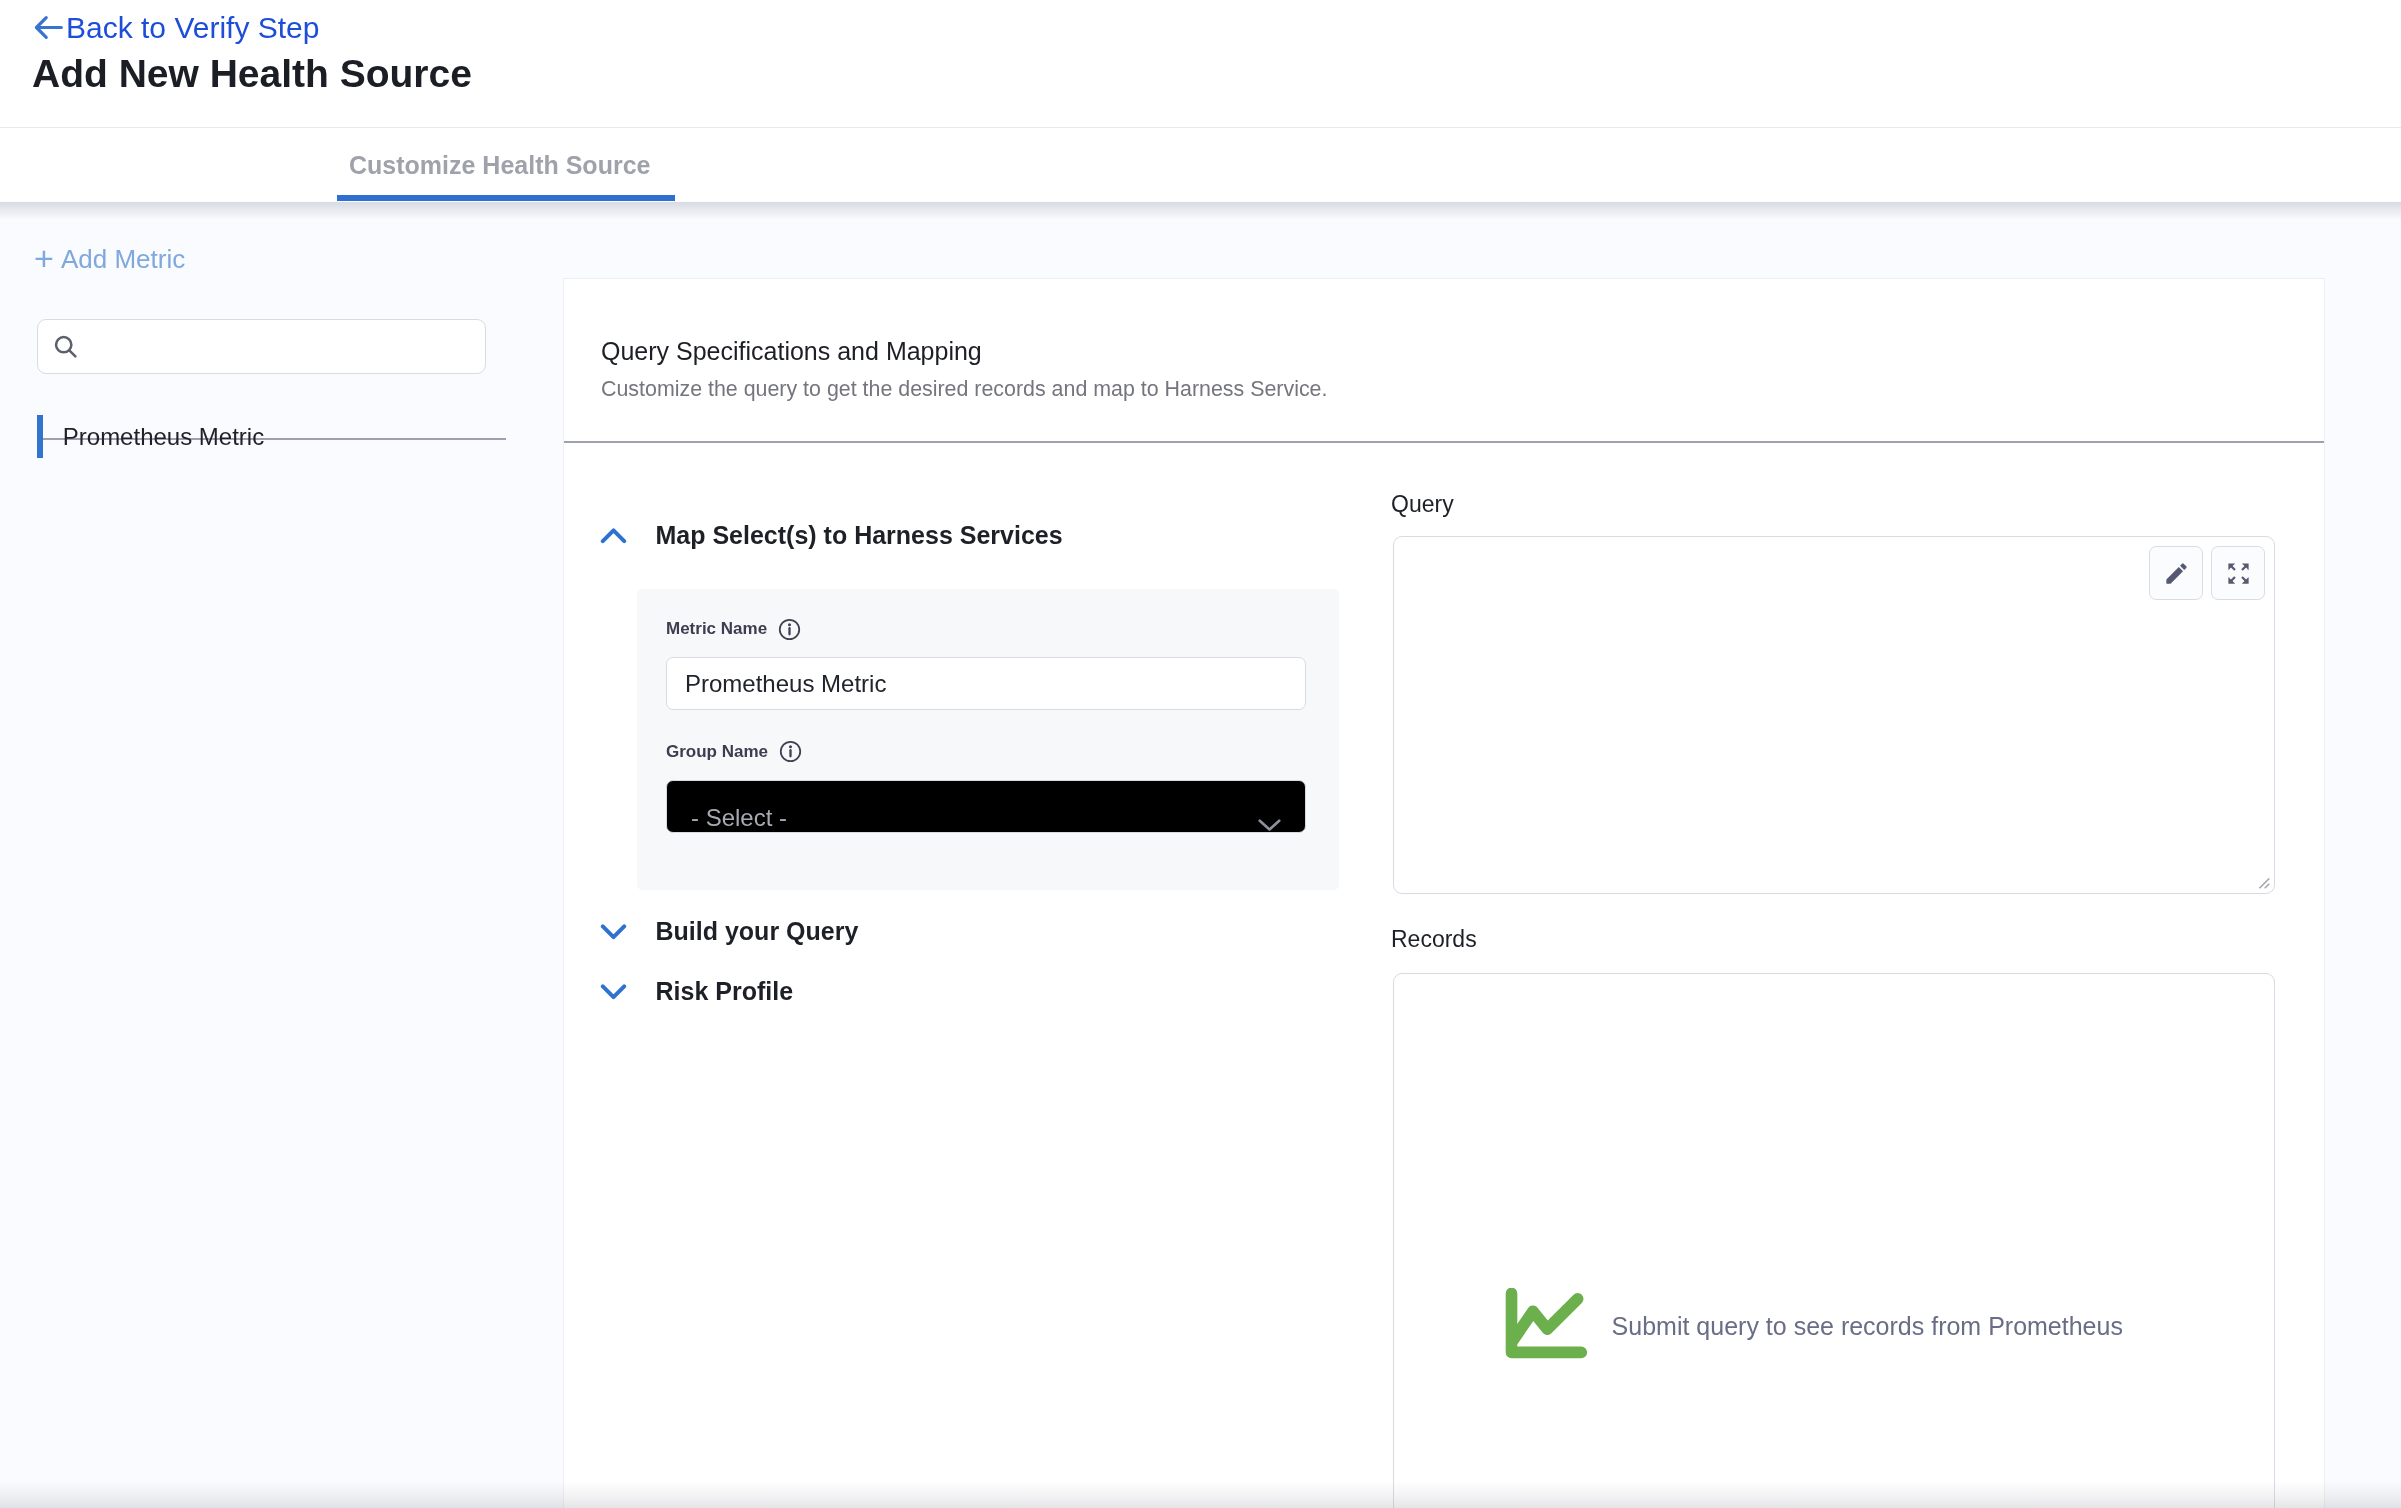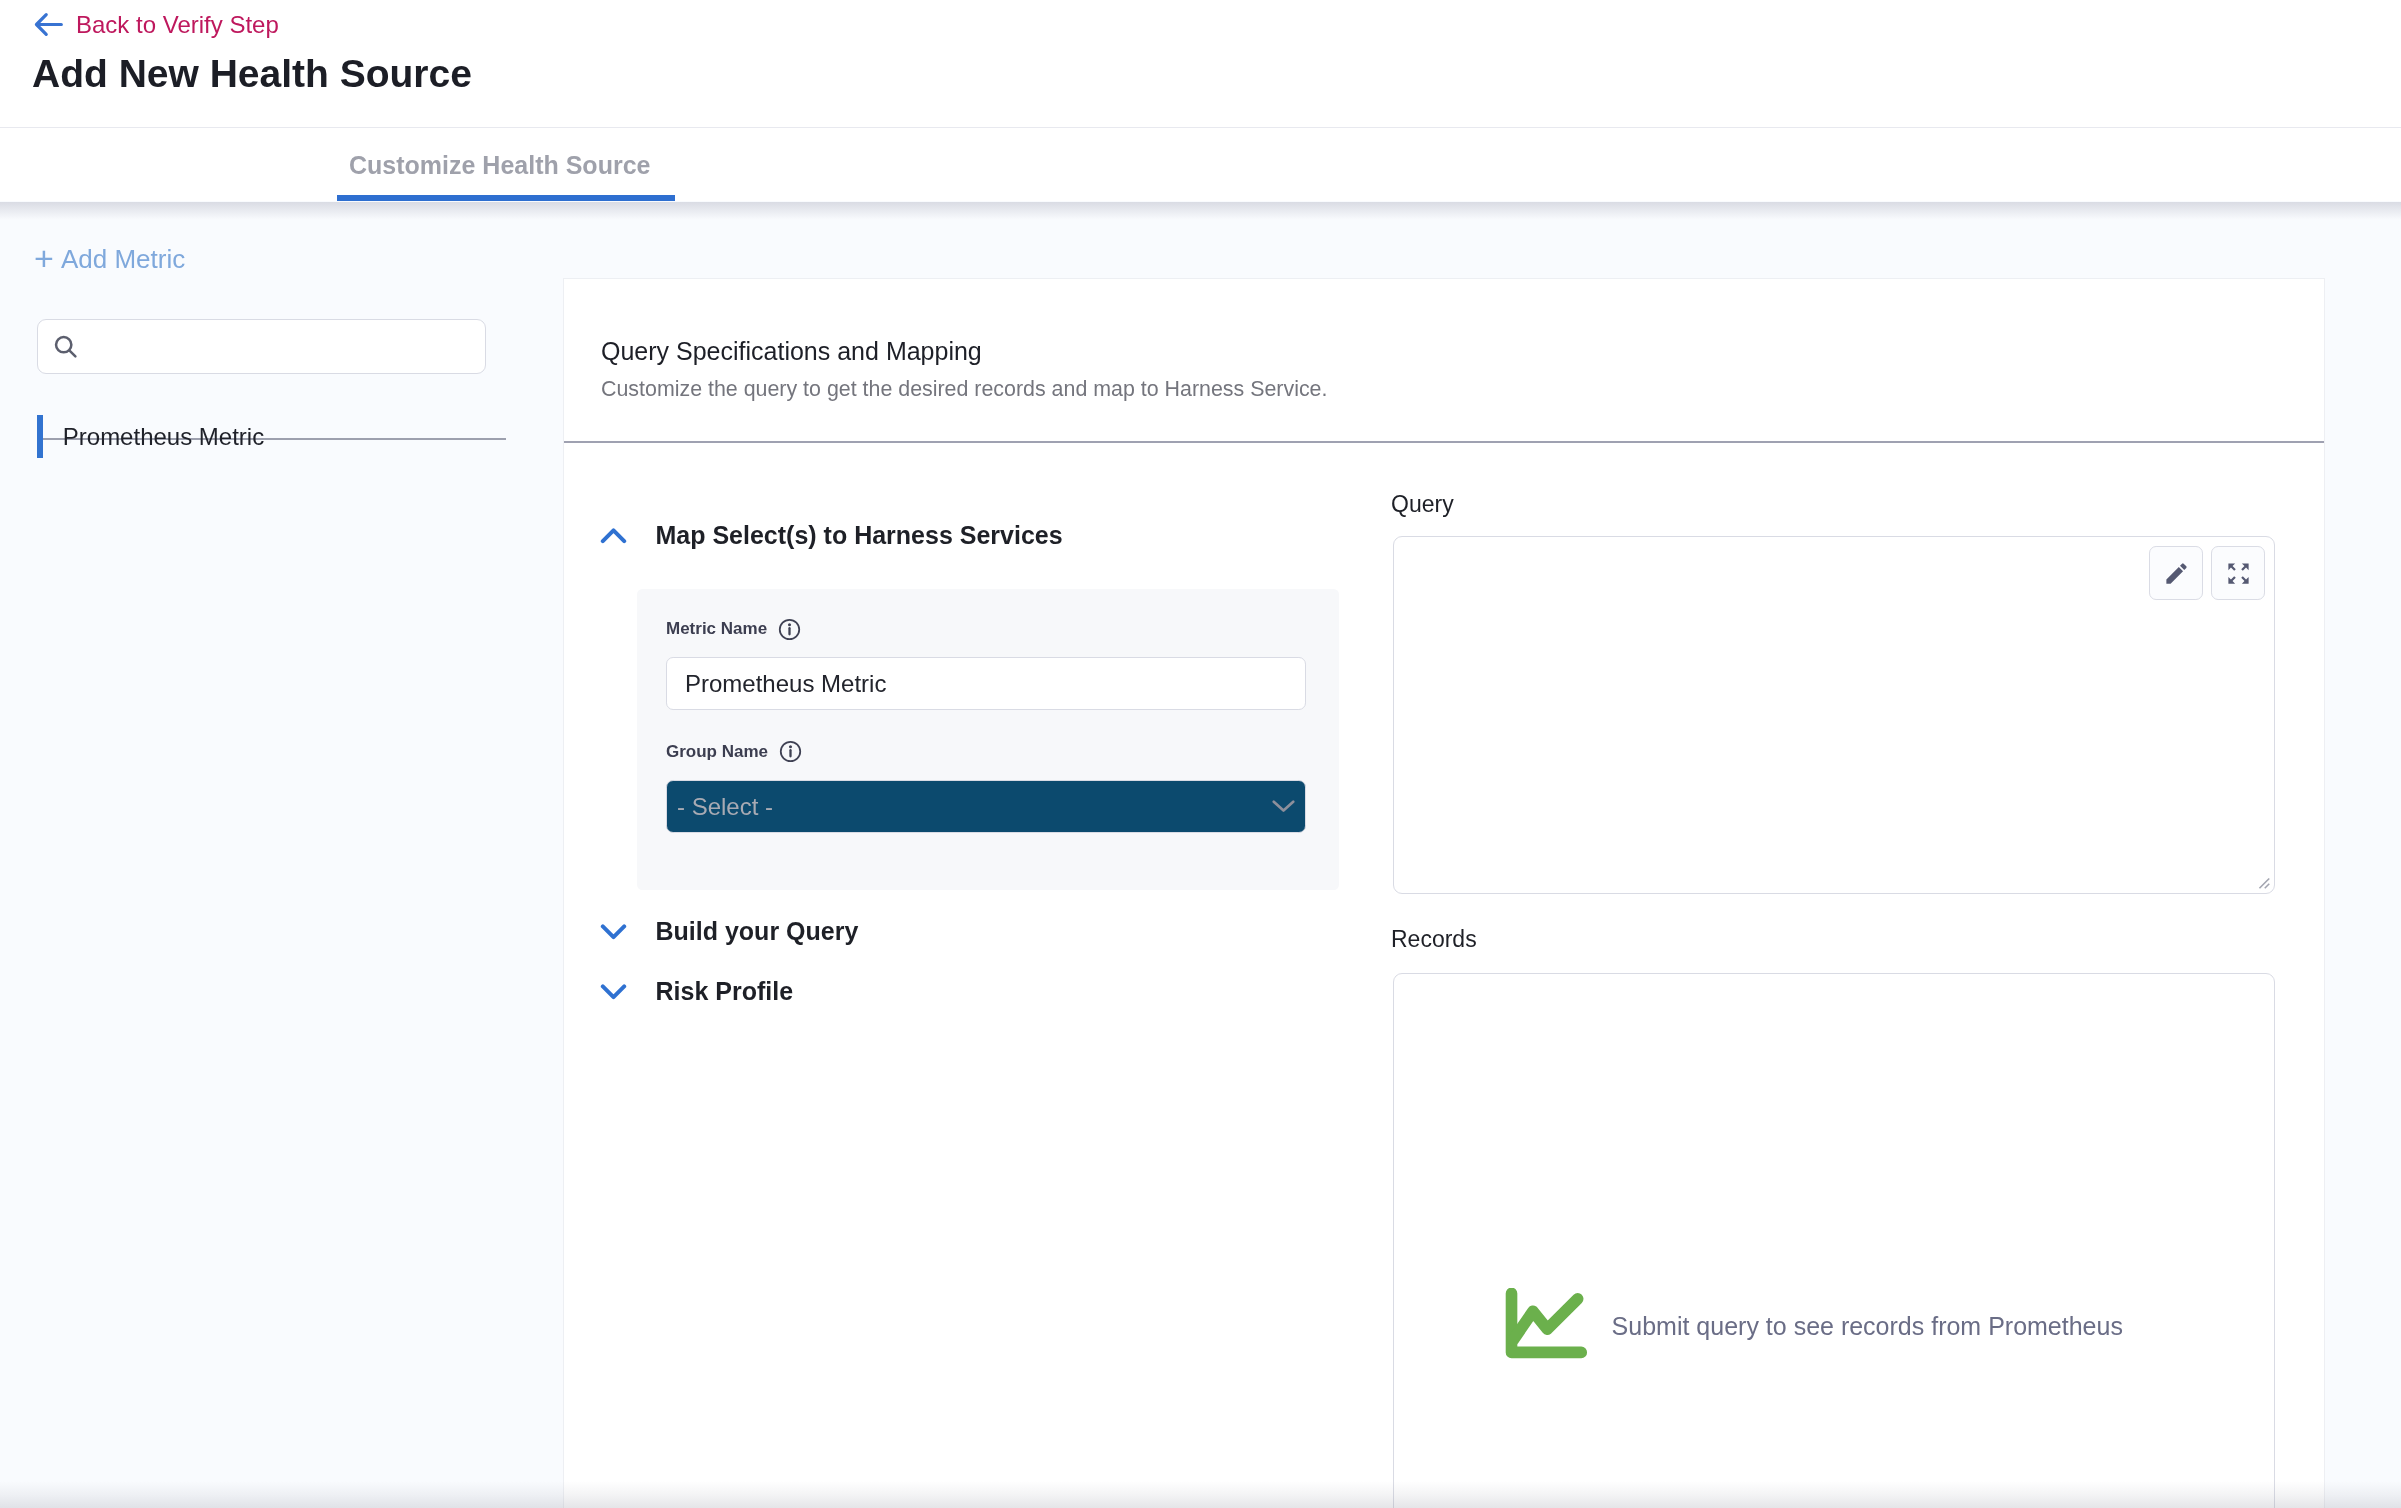--- a/index.html
+++ b/index.html
@@ -1,22 +1,22 @@
 <!DOCTYPE html>
 <html style="font-size:14.3px"><head>
 <meta charset="utf-8">
 <style>
   html,body{margin:0;padding:0;background:#ffffff;}
   .page{position:relative;width:2401px;height:1509px;background:#ffffff;
         font-family:"Liberation Sans",sans-serif;overflow:hidden;}
 
   
   .header{position:absolute;top:0;left:0;right:0;height:127px;background:#ffffff;}
-  .back-btn{position:absolute;left:32px;top:10.7px;display:flex;align-items:center;gap:12px;
-            color:#be185d;font-size:24px;font-weight:500;cursor:pointer;}
+  .back-btn{position:absolute;left:32px;top:10.7px;display:flex;align-items:center;gap:2px;
+            color:#1d4ed8;font-size:30px;font-weight:500;cursor:pointer;}
   .page-title{position:absolute;left:32px;top:52px;font-size:39px;font-weight:700;color:#1c1e26;}
 
   
   .tabbar{position:absolute;top:127px;left:0;right:0;height:74px;background:#ffffff;
           border-top:0.9px solid #e8e9ef;}
   .tabbar::after{content:"";position:absolute;top:74px;left:0;right:0;height:18px;z-index:5;
           background:linear-gradient(to bottom,rgba(104,107,133,0.22),rgba(104,107,133,0));pointer-events:none;}
   .tab{position:absolute;top:0;height:74px;display:flex;align-items:center;
        font-size:25px;font-weight:600;cursor:pointer;}
   .tab-define{left:53px;color:#23242c;}
@@ -57,22 +57,22 @@
   
   .form-card{position:absolute;left:73px;top:310px;width:702px;height:301px;background:#f7f8fa;border-radius:5.3px;}
   .field-label{position:absolute;left:29px;display:flex;align-items:center;gap:10.7px;
                font-size:17px;font-weight:600;color:#3c3e50;}
   .fl-metric{top:28.5px;}
   .fl-group{top:151px;}
   .text-input{position:absolute;left:29px;top:68px;width:640px;height:53px;border:1.8px solid #d9dbe4;
               border-radius:7.1px;background:#ffffff;font-size:24px;color:#22242c;padding:0 18px;
               box-sizing:border-box;font-family:inherit;outline:none;}
   .select{position:absolute;left:29px;top:191px;width:640px;height:53px;border:1.8px solid #d9dbe4;
-          border-radius:7.1px;background:#0c4a6e;display:flex;align-items:center;justify-content:space-between;
-          padding:0 10px;box-sizing:border-box;cursor:pointer;}
+          border-radius:7.1px;background:#000000;display:flex;align-items:flex-end;justify-content:space-between;
+          padding:0 24px;box-sizing:border-box;cursor:pointer;}
   .select .ph{font-size:24px;color:#a8aab3;}
 
   
   .q-label{position:absolute;left:827px;top:212px;font-size:23px;color:#1e2027;font-weight:500;}
   .q-box{position:absolute;left:829px;top:257px;width:882px;height:358px;border:1.8px solid #d9dbe4;
          border-radius:9px;background:#ffffff;box-sizing:border-box;}
   .q-box textarea{position:absolute;inset:0;width:100%;height:100%;border:none;outline:none;resize:none;
          background:transparent;box-sizing:border-box;padding:18px 134px 18px 18px;
          font-family:"Liberation Mono",monospace;font-size:21.4px;color:#22242c;border-radius:9px;}
   .q-btn{position:absolute;top:9px;width:52px;height:52px;border:1.8px solid #dadce5;border-radius:7.1px;

